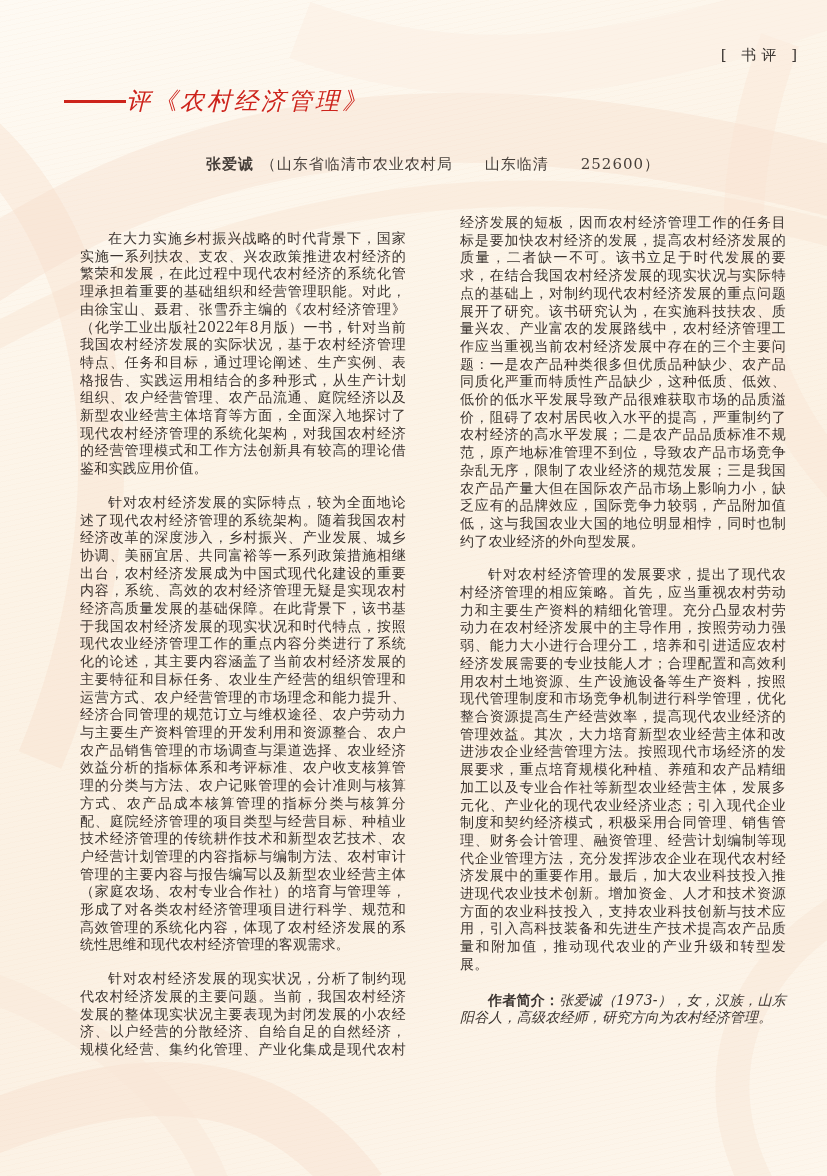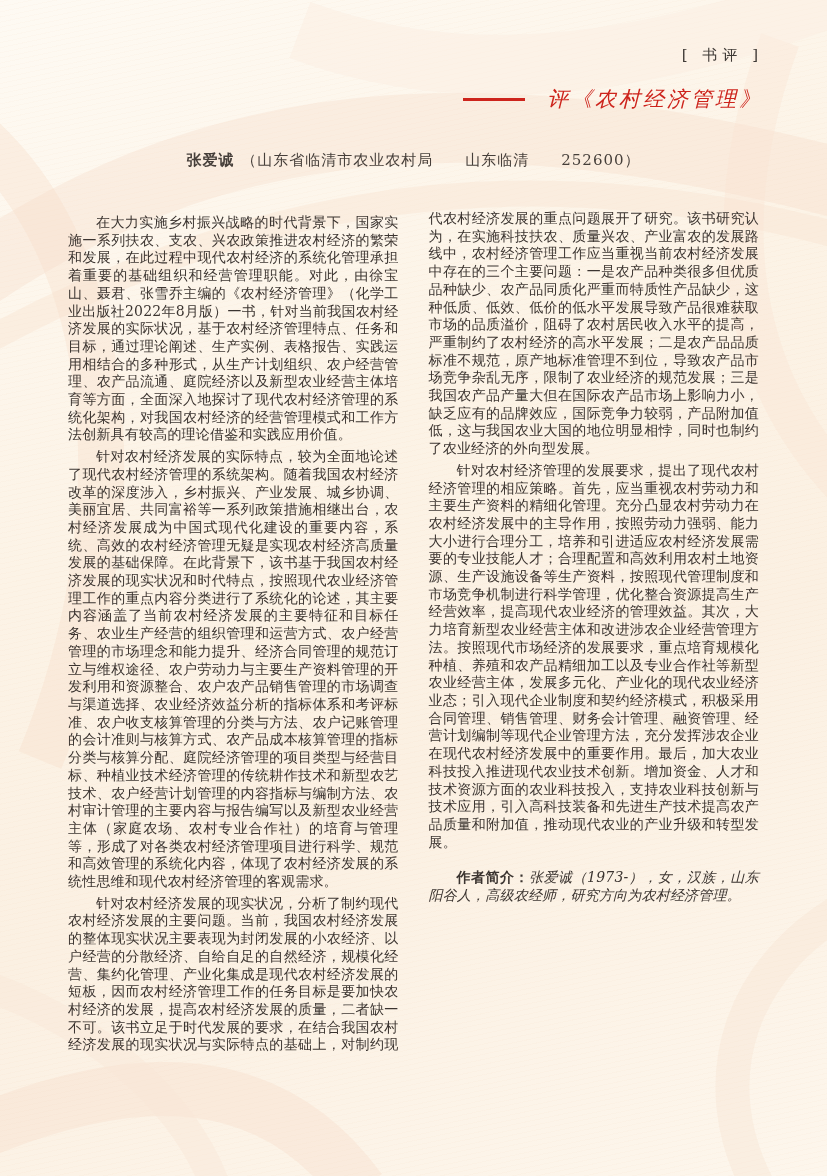--- a/index.html
+++ b/index.html
@@ -8,45 +8,44 @@
     width:827px;height:1176px;
     margin:0 auto;
     overflow:hidden;
     background:
       repeating-linear-gradient(-12deg, rgba(238,195,158,.05) 0 1px, rgba(255,255,255,0) 1px 5px),
       linear-gradient(155deg,#fefaf3 0%,#fcf3e6 38%,#fbf0e2 62%,#fdf6ec 100%);
     font-family:"DejaVu Serif","Liberation Serif",serif;
     color:#3b3430;
   }
   .bg-art{position:absolute;inset:0;pointer-events:none;}
-  .content{position:absolute;inset:0;padding:46px 64px 0 64px;box-sizing:border-box;}
+  .content{position:absolute;inset:0;padding:46px 25px 0 64px;box-sizing:border-box;}
   .tag{
     text-align:right;
     font-size:15px;
     letter-spacing:5px;
     color:#3f3a36;
   }
   .title{
     margin-top:32px;
     text-align:center;
     font-family:"Liberation Sans","DejaVu Sans",sans-serif;
     font-weight:700;
     font-size:33px;
     letter-spacing:.5px;
     color:#cd241c;
     line-height:1.2;
   }
   .subtitle{
     margin-top:20px;
     display:flex;
-    justify-content:flex-end;
+    justify-content:flex-start;
     align-items:center;
-    gap:22px;
     color:#cd241c;
-    font-size:21px;
+    font-size:24px;
     font-style:italic;
     letter-spacing:3px;
   }
   .subtitle .dash{
     display:inline-block;
     width:62px;height:3px;
     background:#cd241c;
   }
   .byline{
     margin-top:38px;
@@ -60,21 +59,21 @@
     margin-top:40px;
     height:848px;
     column-count:2;
     column-gap:22px;
     column-fill:auto;
     text-align:justify;
     font-size:14px;
     line-height:17.7px;
     color:#3b3430;
   }
-  .columns p{margin:4px;text-indent:2em;letter-spacing:.2px;}
+  .columns p{margin:16px;text-indent:2em;letter-spacing:.2px;}
   .bio{margin-top:18px !important;break-inside:avoid;}
   .bio .bio-label{font-weight:700;}
   .bio .bio-text{font-style:italic;}
 </style>
 </head>
 <body>
 
 <div class="page">
 
   <svg class="bg-art" width="827" height="1176" viewBox="0 0 827 1176" xmlns="http://www.w3.org/2000/svg" aria-hidden="true">

